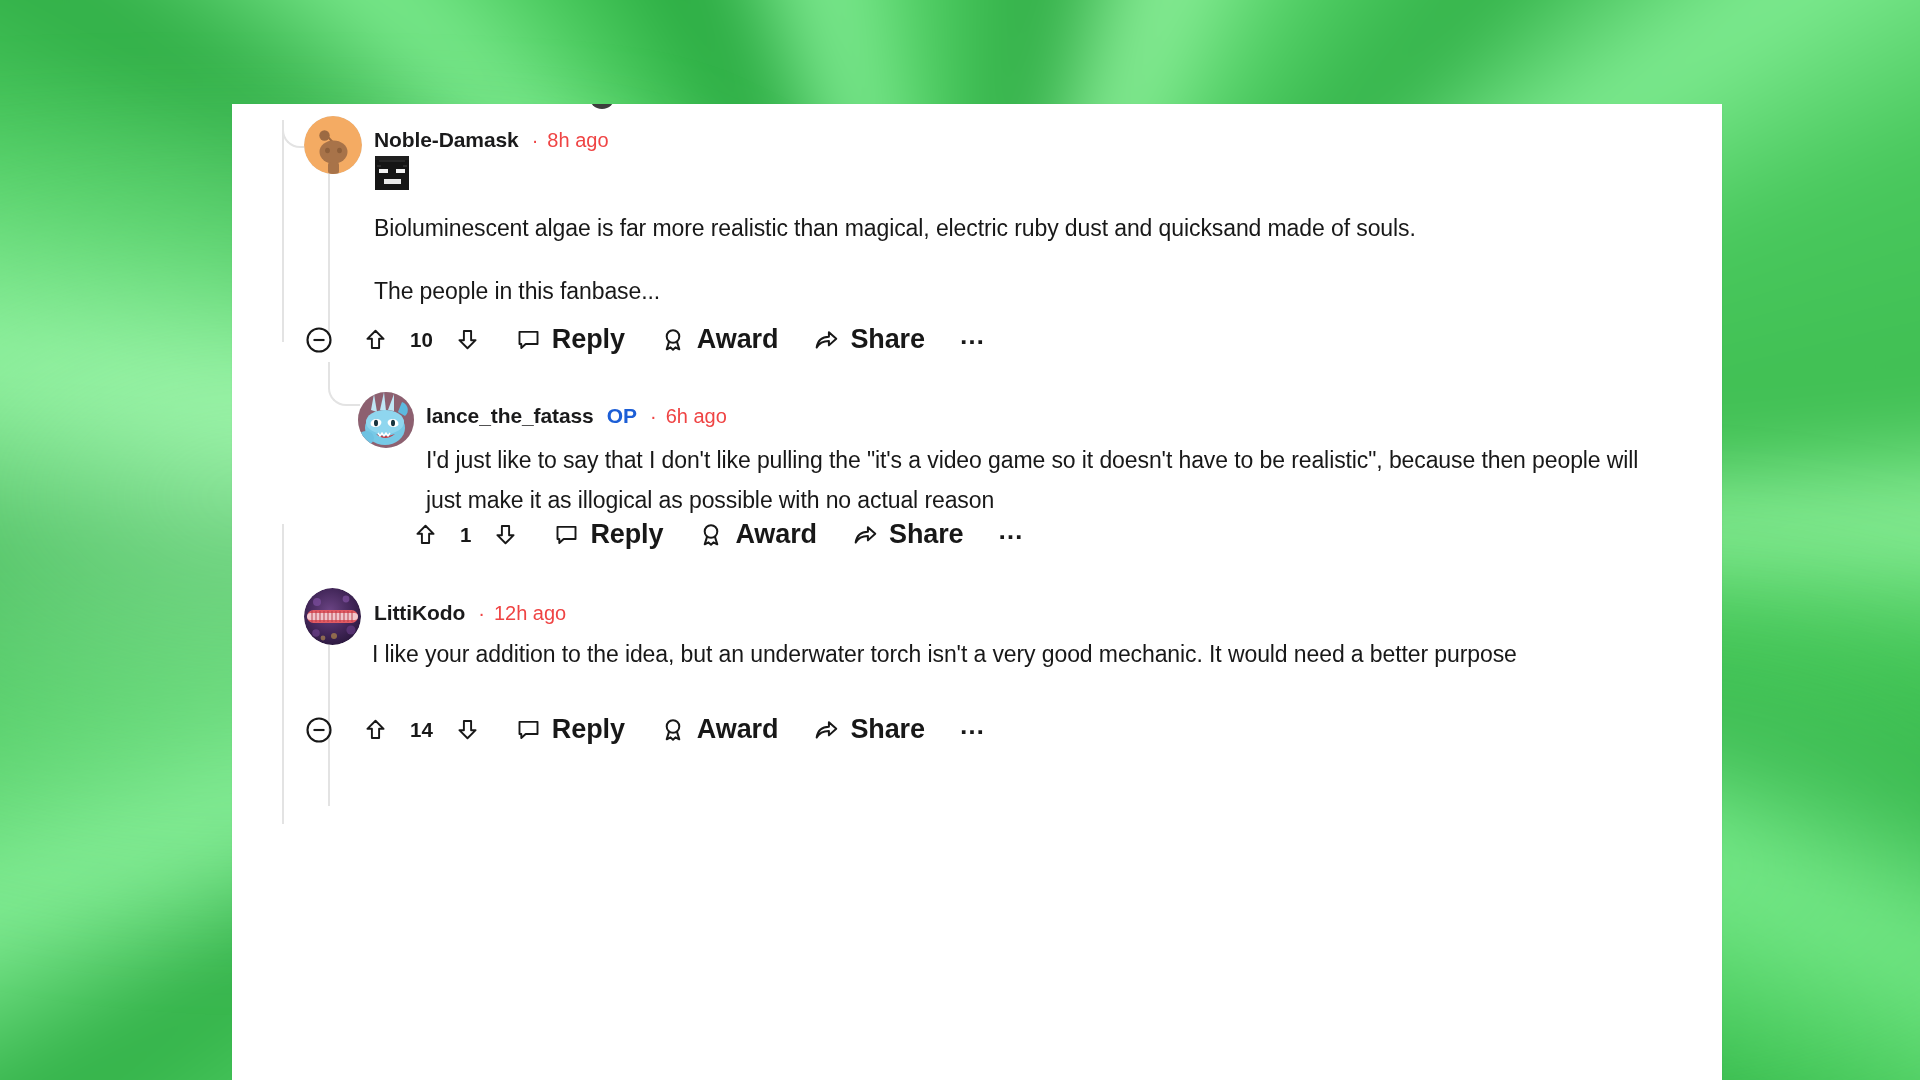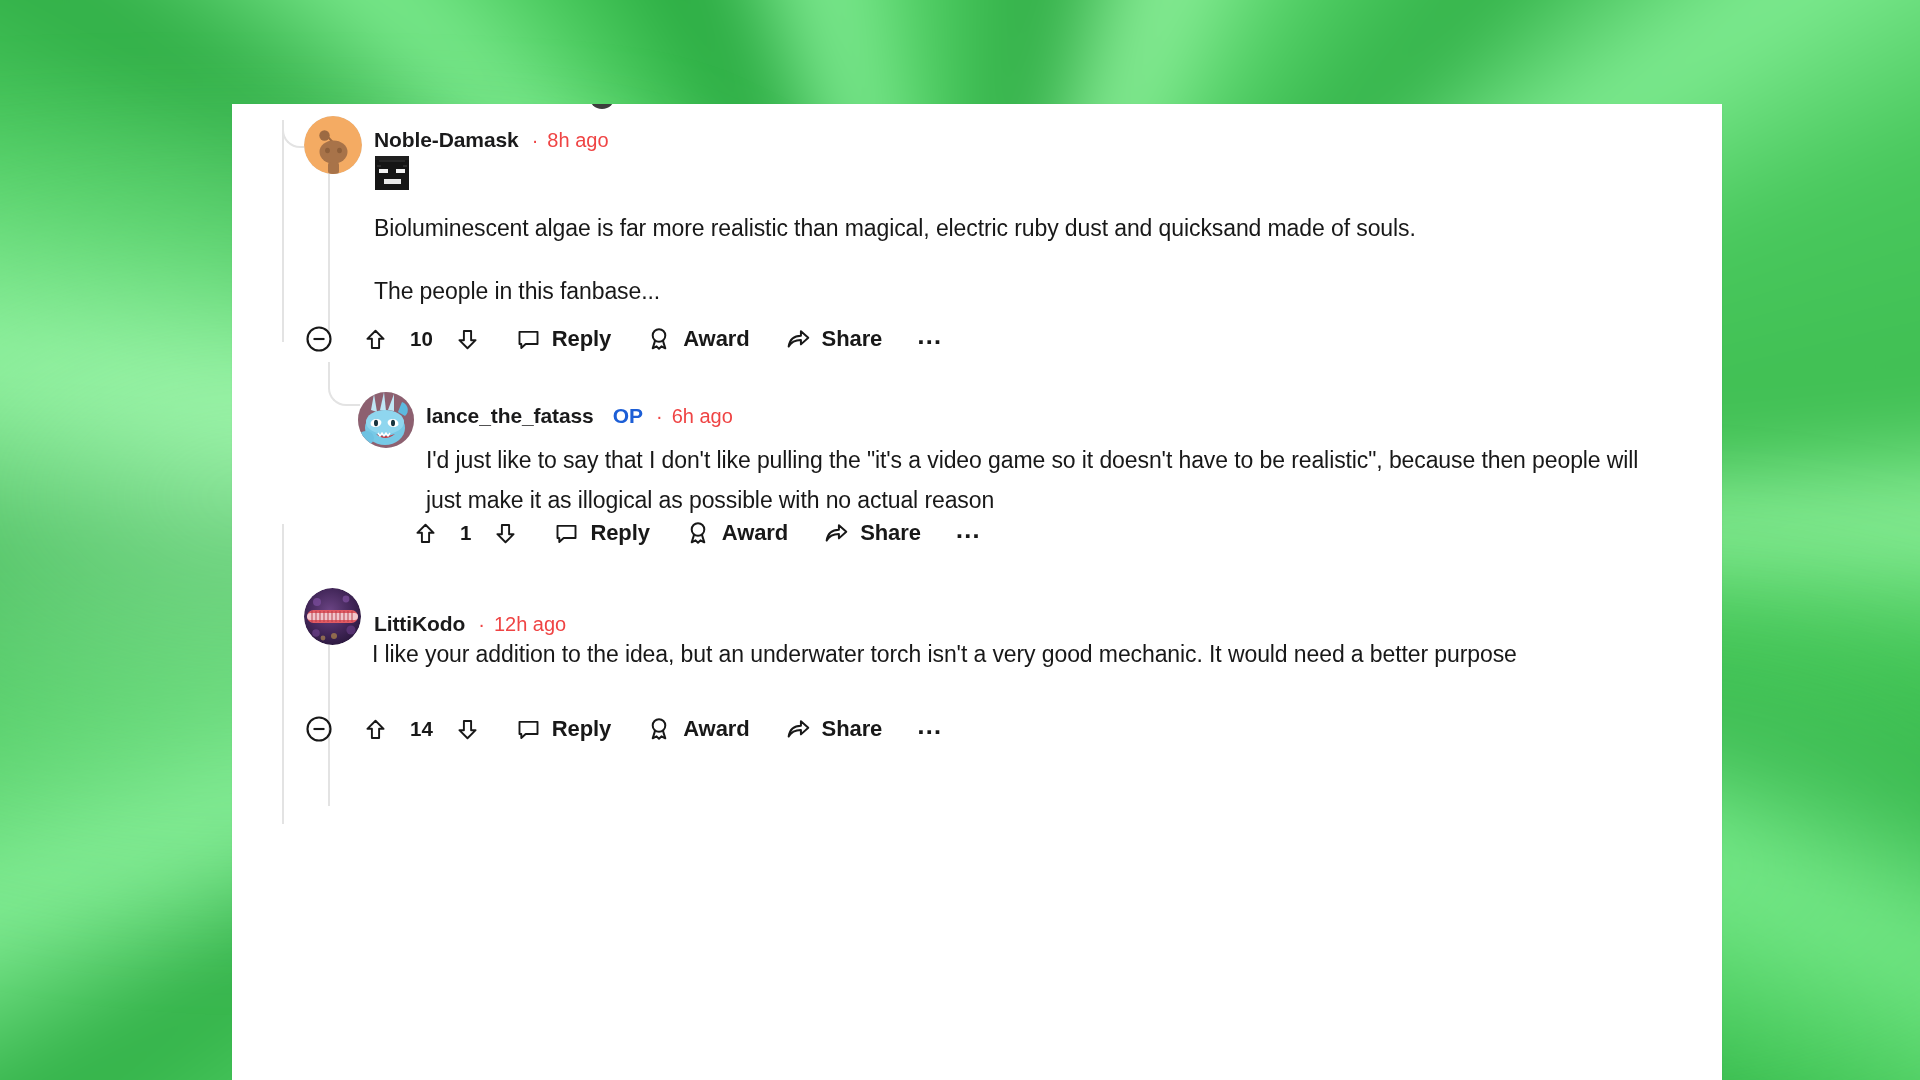--- a/index.html
+++ b/index.html
@@ -64,42 +64,42 @@
   .avatar {
     position:absolute; border-radius:50%; overflow:hidden; z-index:5;
     background:#ddd;
   }
 
   .head { position:absolute; display:flex; align-items:center; white-space:nowrap; }
   .uname {
     font-size:21px; font-weight:bold; color:#1a1a1b; letter-spacing:-.1px;
   }
   .op-badge {
-    font-size:21px; font-weight:bold; color:#1c5ed6; margin-left:19px;
+    font-size:21px; font-weight:bold; color:#1c5ed6; margin-left:13px;
   }
   .meta {
     font-size:20px; color:#ef4444; margin-left:13px; font-weight:400;
   }
   .meta .dot { margin-right:9px; }
 
   .body {
     position:absolute; font-size:23px; line-height:40px; color:#181818;
     letter-spacing:-.1px;
   }
   .body p + p { margin-top:23px; }
 
   
   .actions {
     position:absolute; display:flex; align-items:center; z-index:5;
   }
   .act {
     display:flex; align-items:center; gap:10px; cursor:pointer;
     color:#181818;
   }
-  .act-label { font-size:22px; font-weight:bold; letter-spacing:-.1px; }
+  .act-label { font-size:27px; font-weight:bold; letter-spacing:-.1px; }
   .vote { display:flex; align-items:center; gap:21px; }
   .score { font-size:20.5px; font-weight:bold; color:#181818; min-width:10px; text-align:center; }
   .gap { width:34px; }
   .gap-sm { width:28px; }
   .dots { font-size:26px; font-weight:bold; color:#181818; letter-spacing:2px; line-height:10px; padding-bottom:9px; cursor:pointer; }
   svg { display:block; }
 </style>
 </head>
 <body>
 
@@ -313,21 +313,21 @@
             <line x1="28" y1="23" x2="28" y2="34"></line>
           <line x1="32" y1="23" x2="32" y2="34"></line>
             <line x1="36" y1="23" x2="36" y2="34"></line>
           <line x1="40" y1="23" x2="40" y2="34"></line>
             <line x1="44" y1="23" x2="44" y2="34"></line>
           <line x1="48" y1="23" x2="48" y2="34"></line>
         </g>
       </svg>
     </div>
 
-    <div class="head" style="left:142px; top:508px;">
+    <div class="head" style="left:142px; top:497px;">
       <span class="uname">LittiKodo</span>
       <span class="meta">
         <span class="dot">·</span><span>12h ago</span>
       </span>
     </div>
 
     <div class="body" style="left:140px; top:530px; width:1290px;">
       <p>I like your addition to the idea, but an underwater torch isn't a very good mechanic. It would need a better purpose</p>
     </div>
 

